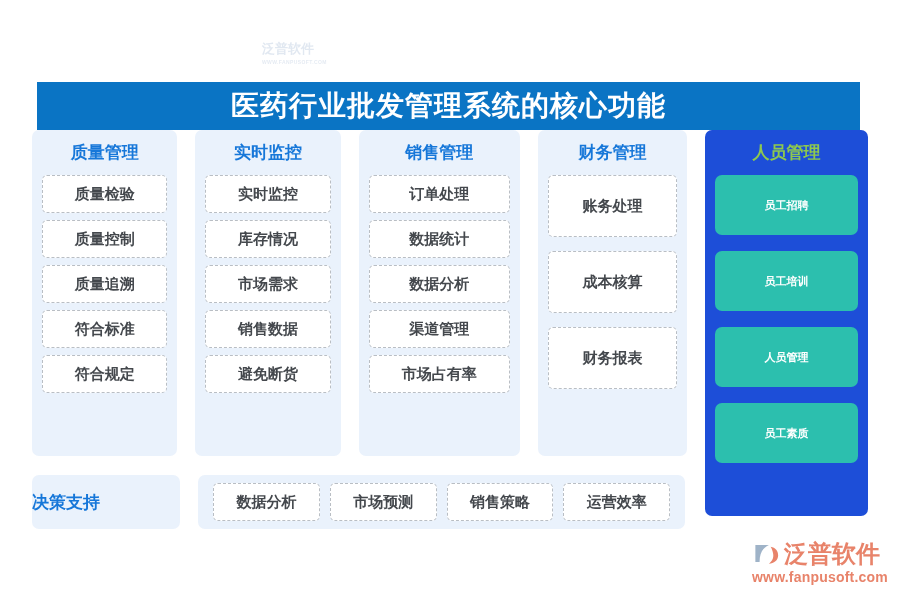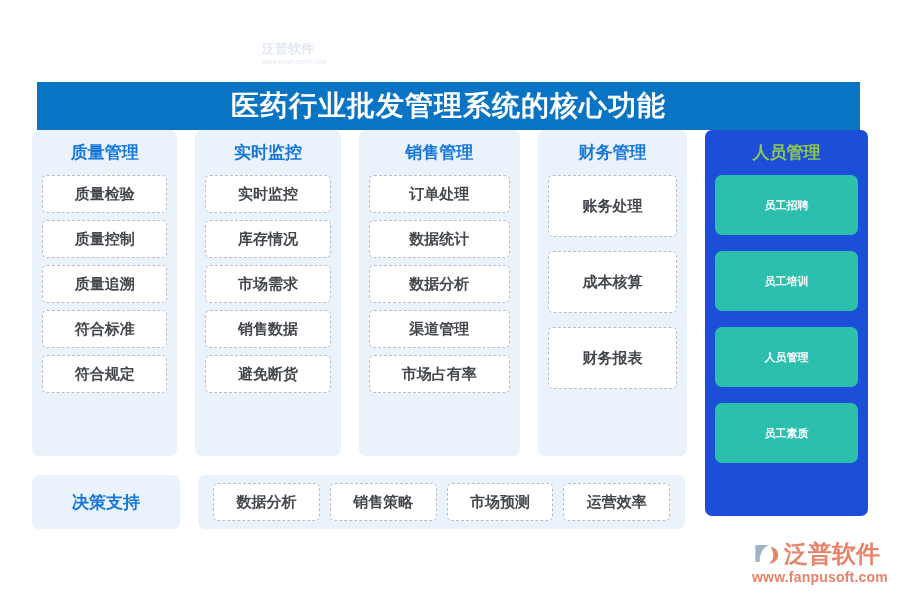--- a/index.html
+++ b/index.html
@@ -131,21 +131,20 @@
     height: 54px;
     display: flex;
     align-items: stretch;
   }
   .bottom-label-panel {
     width: 148px;
     background: #eaf2fc;
     border-radius: 7px;
     display: flex;
     align-items: center;
-    justify-content: center;
     margin-right: 18px;
     flex: none;
   }
   .bottom-label {
     font-size: 17px;
     font-weight: bold;
     color: #1677d9;
     line-height: 1;
     white-space: nowrap;
   }
@@ -293,22 +292,22 @@
     </div>
 
   </div>
 
   <div class="bottom">
     <div class="bottom-label-panel">
       <div class="bottom-label">决策支持</div>
     </div>
     <div class="bottom-items-panel">
       <div class="bottom-cell">数据分析</div>
+      <div class="bottom-cell">市场预测</div>
       <div class="bottom-cell">销售策略</div>
-      <div class="bottom-cell">市场预测</div>
       <div class="bottom-cell">运营效率</div>
     </div>
   </div>
 
   <div class="logo">
     <div class="logo-row">
       <svg class="logo-mark" viewBox="0 0 32 32">
         <path d="M4 6 L20 6 C12 10 9 16 9 26 L4 26 Z" fill="#9fb3c8"></path>
         <path d="M22 8 C28 9 31 13 31 18 C31 24 26 28 20 28 C24 25 26 21 25 16 C24.4 12.6 23.4 10 22 8 Z" fill="#e8836a"></path>
       </svg>

